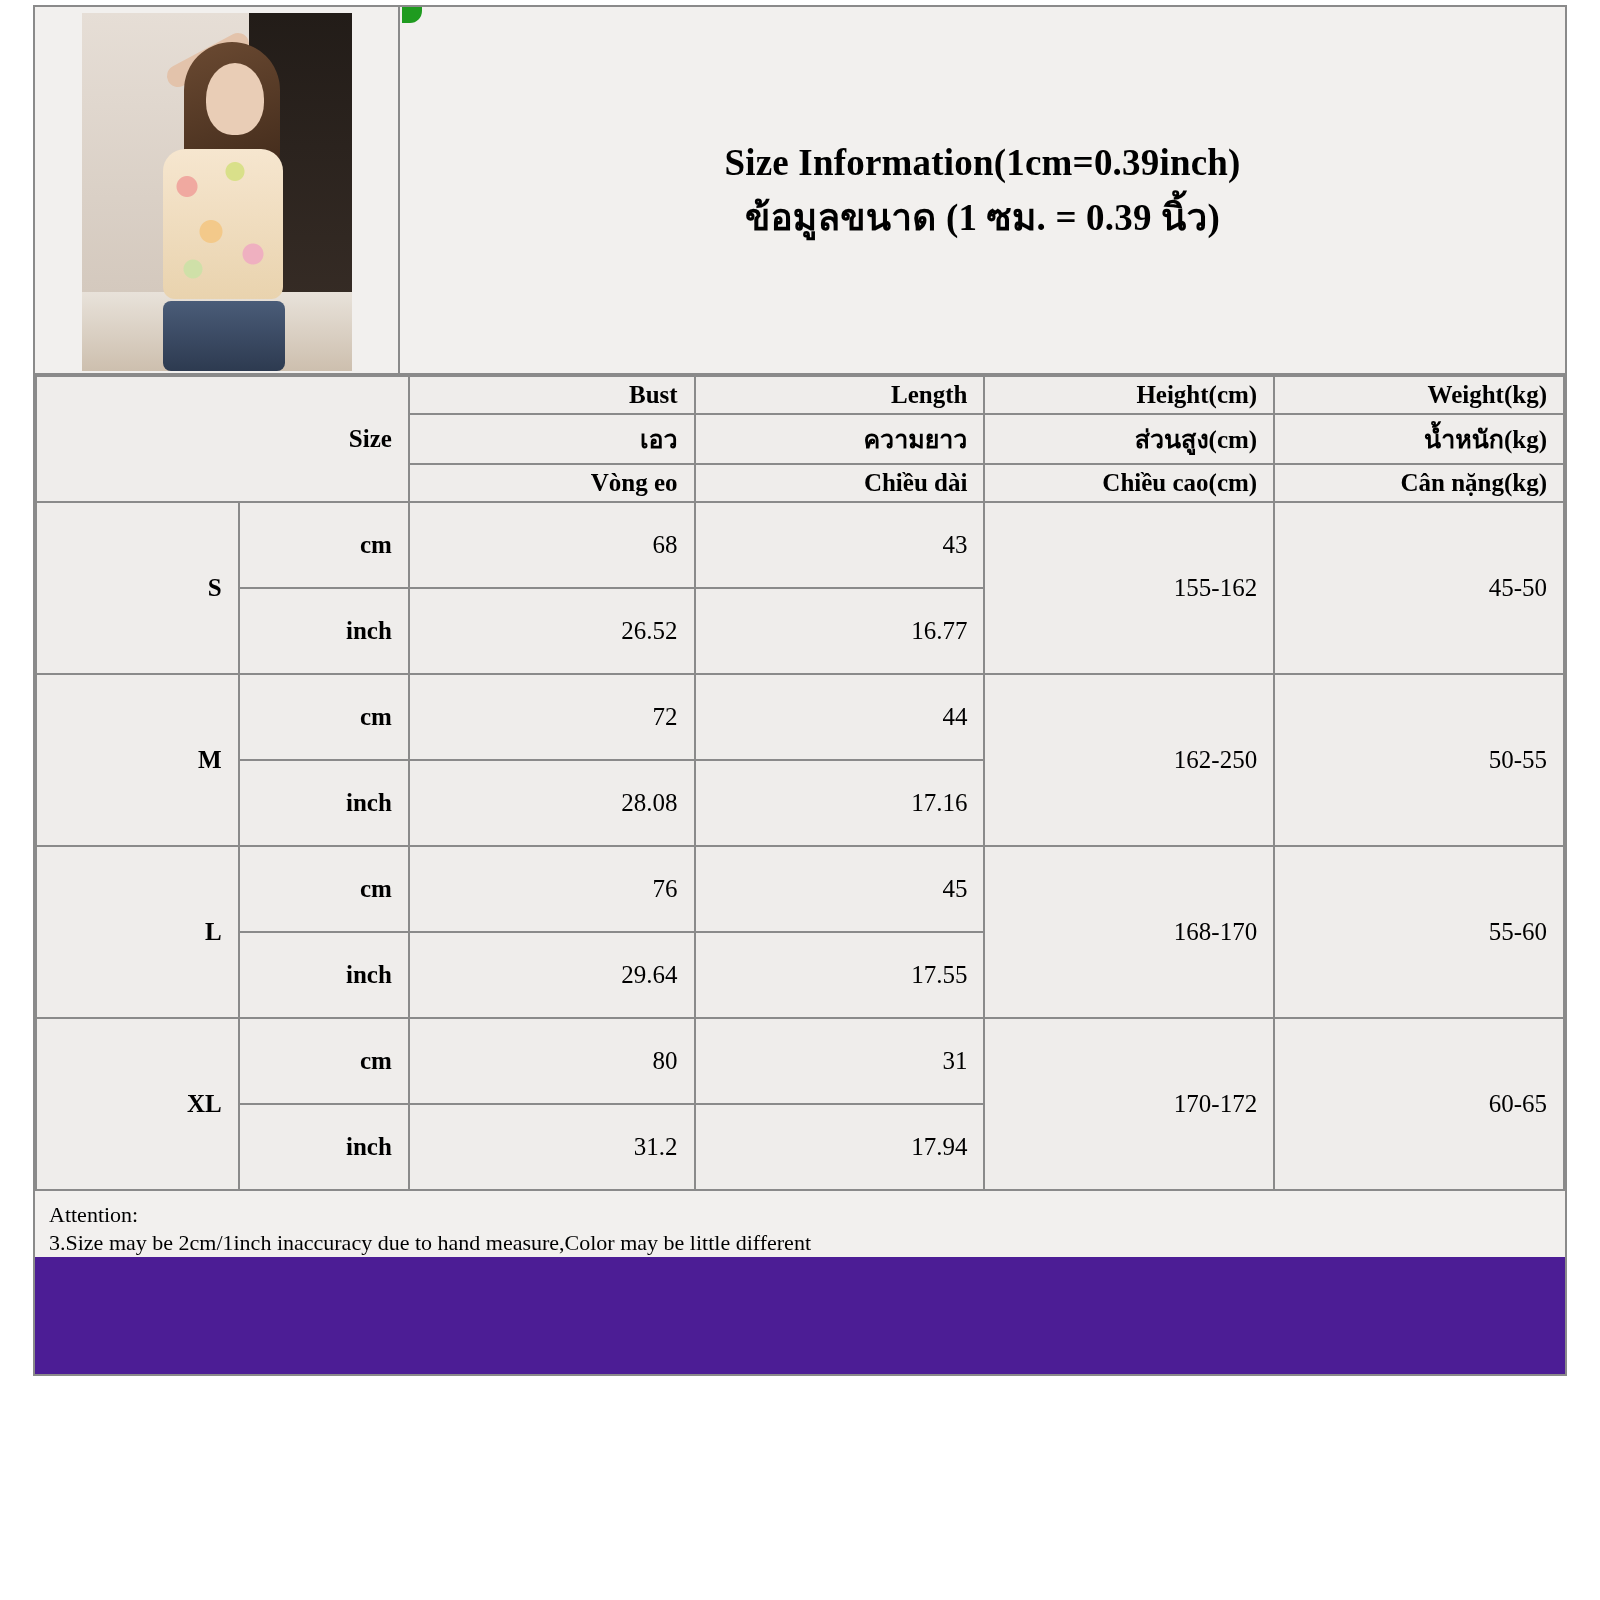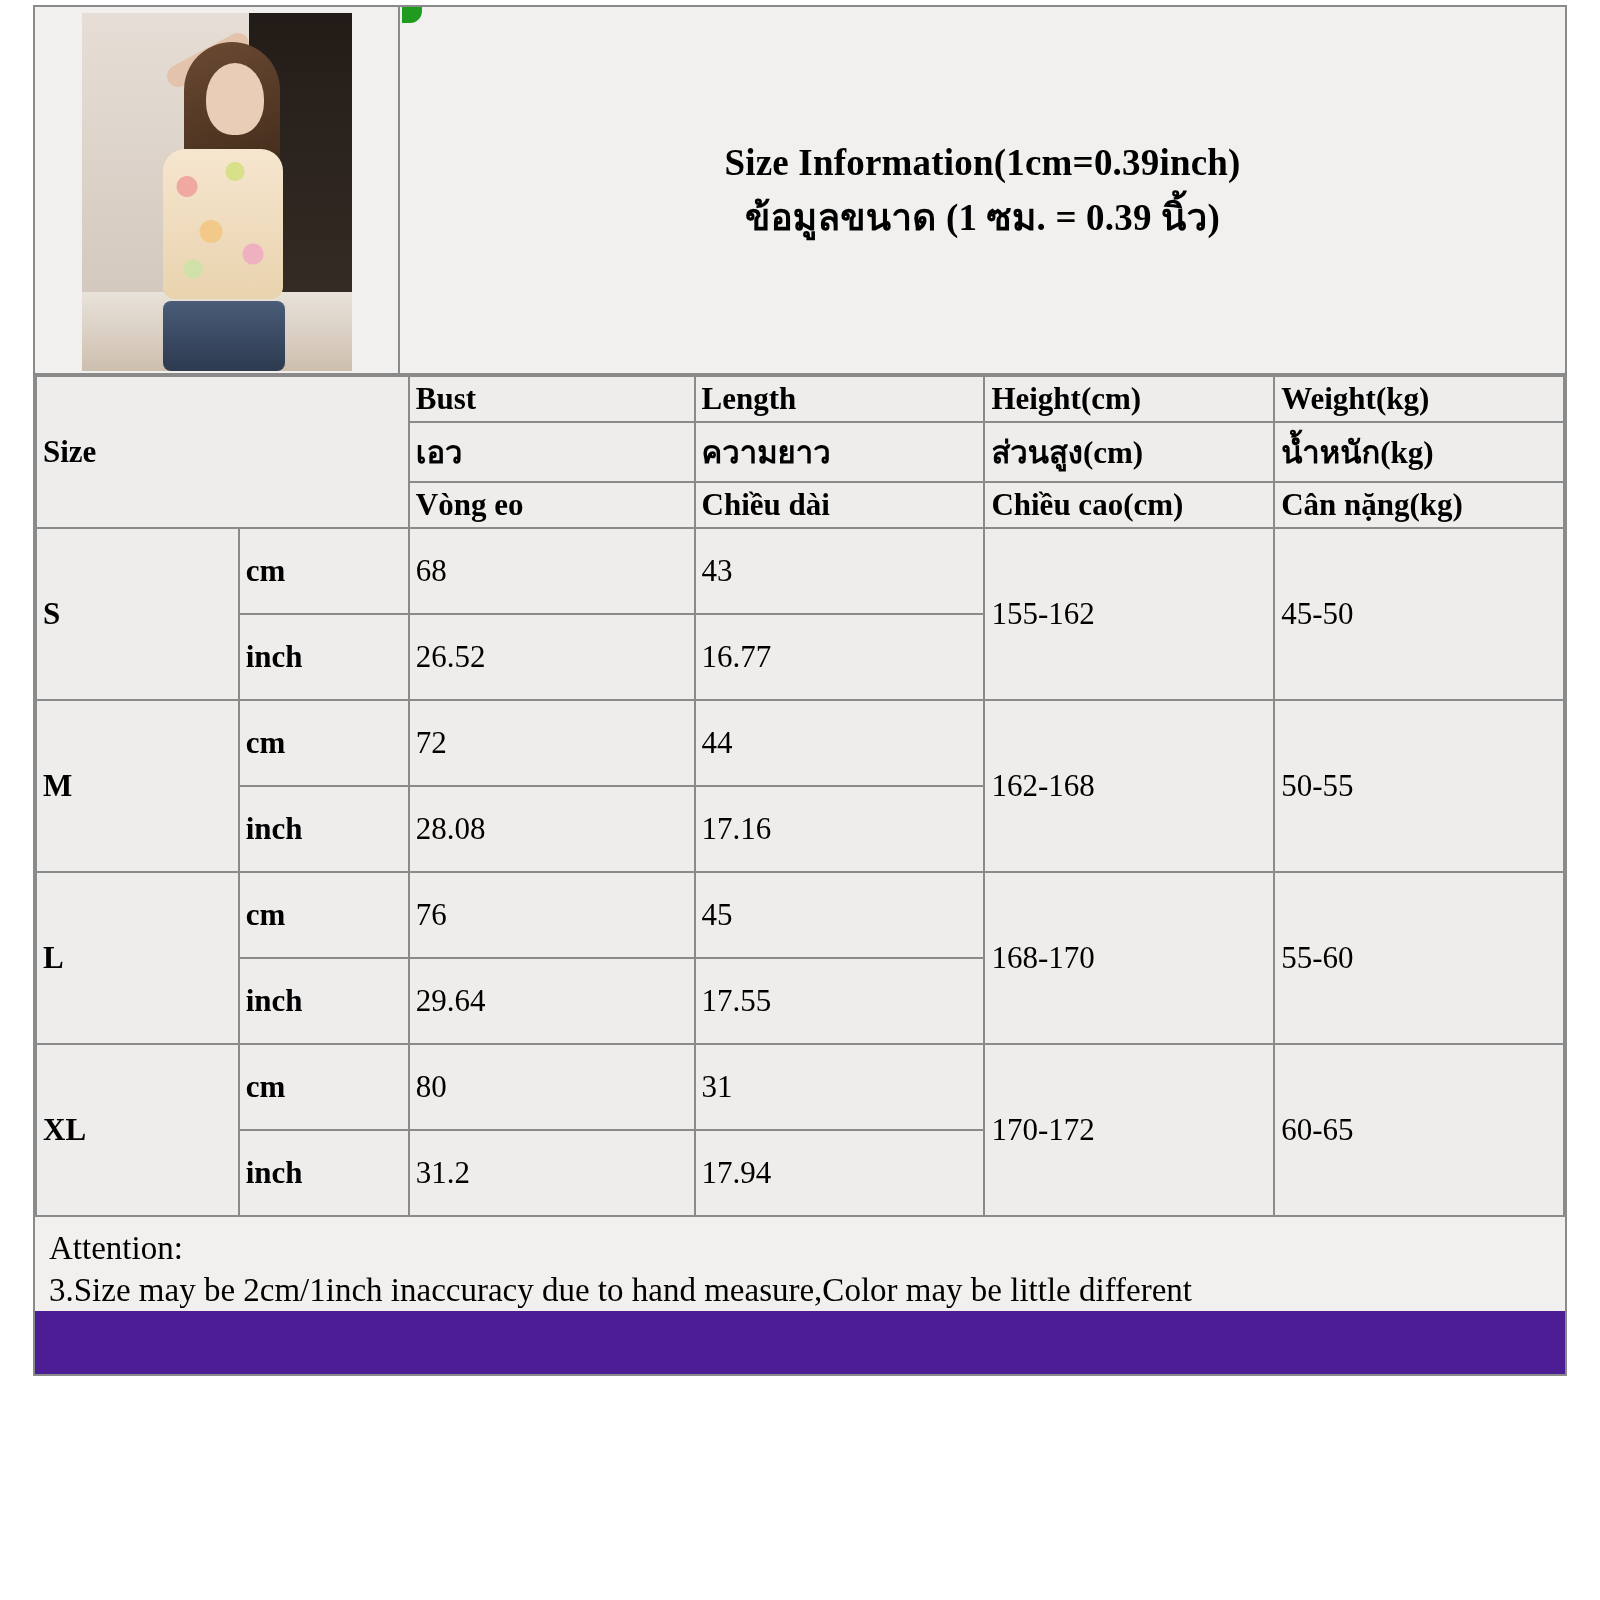--- a/index.html
+++ b/index.html
@@ -133,24 +133,24 @@
 
   
   table.size {
     width: 100%;
     border-collapse: collapse;
     table-layout: fixed;
     background: #f2f0ee;
   }
   table.size td {
     border: 2px solid #8a8a8a;
-    text-align: left;
+    text-align: right;
     vertical-align: middle;
-    font-size: 31px;
-    padding: 4px 6px;
+    font-size: 25px;
+    padding: 4px 16px;
     background: #efedeb;
   }
   td.hdr {
     font-weight: bold;
     font-size: 31px;
     background: #e6e3e0;
   }
   td.size-word {
     font-weight: bold;
     font-size: 50px;
@@ -180,21 +180,21 @@
   col.c-size { width: 200px; }
   col.c-unit { width: 168px; }
   col.c-bust { width: 282px; }
   col.c-len  { width: 286px; }
   col.c-hgt  { width: 286px; }
   col.c-wgt  { width: 286px; }
 
   
   .attention {
     padding: 10px 14px 0 14px;
-    font-size: 33px;
+    font-size: 22px;
     line-height: 1.28;
     background: #f2f0ee;
   }
   .attention div { white-space: nowrap; }
 </style>
 </head>
 <body>
 
 <div class="page">
   <div class="sheet">
@@ -261,21 +261,21 @@
           <td class="unit">inch</td>
           <td class="val">26.52</td>
           <td class="val">16.77</td>
         </tr>
 
         <tr style="height:86px;">
           <td class="size-label" rowspan="2">M</td>
           <td class="unit">cm</td>
           <td class="val">72</td>
           <td class="val">44</td>
-          <td class="range" rowspan="2">162-168</td>
+          <td class="range" rowspan="2">162-250</td>
           <td class="range" rowspan="2">50-55</td>
         </tr>
         <tr style="height:86px;">
           <td class="unit">inch</td>
           <td class="val">28.08</td>
           <td class="val">17.16</td>
         </tr>
 
         <tr style="height:86px;">
           <td class="size-label" rowspan="2">L</td>

